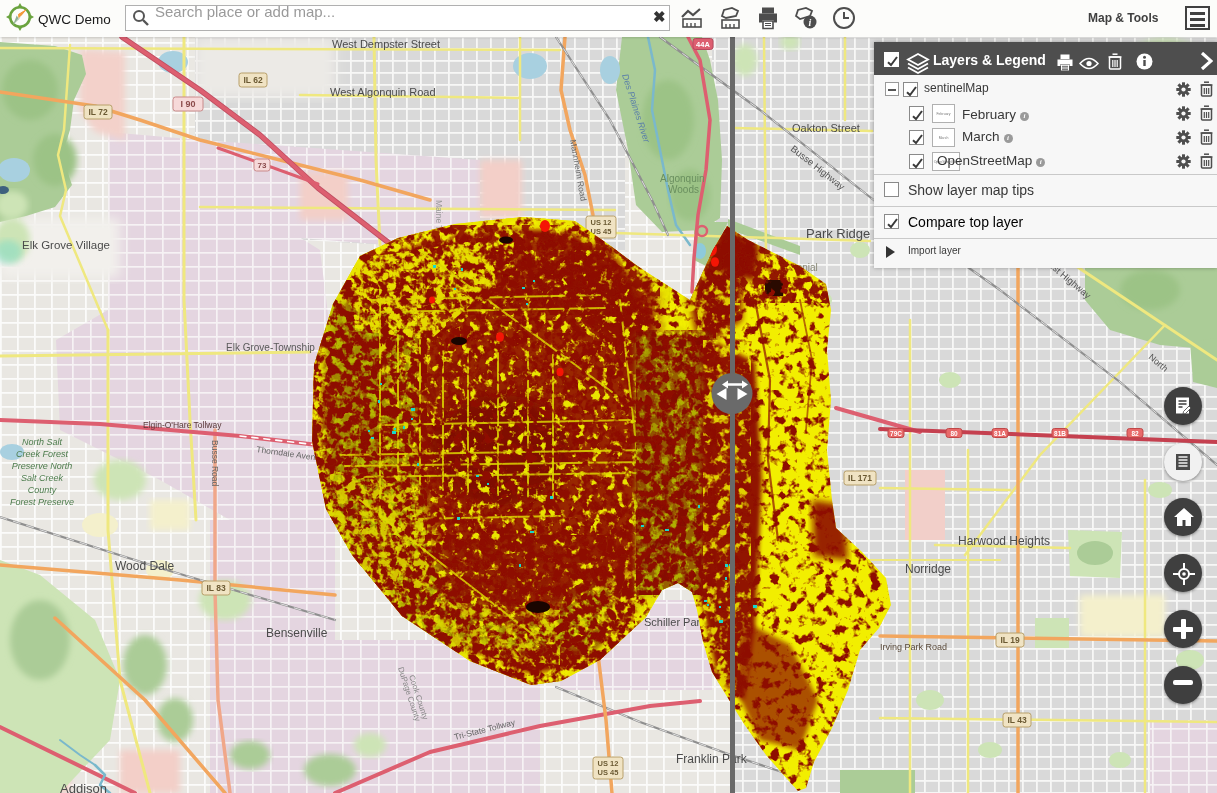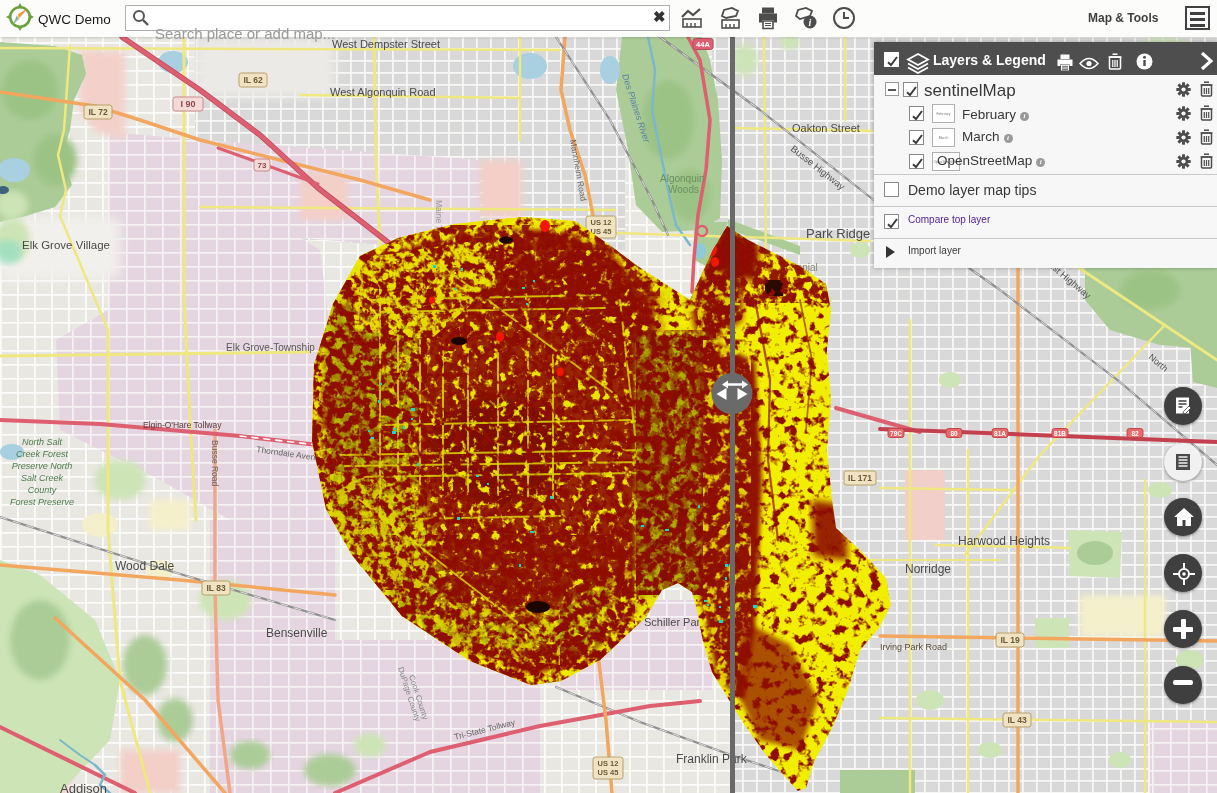--- a/index.html
+++ b/index.html
@@ -410,21 +410,21 @@
 <path d="M7.5 23.5 L13.5 16.5 L11.5 13.5 Z" fill="#8fae93"></path>
         <path d="M7.5 23.5 L16.5 13.5 L13.8 17.8 Z" fill="#b6c9b9"></path>
       </g>
     </svg></div>
 <div class="abs" style="left:38px;top:12px;font-size:13.5px;font-weight:normal;color:#1a1a1a">QWC Demo</div>
 <div class="abs" style="left:125px;top:5px;width:545px;height:26px;background:#fff;border:1px solid #b0b0b0"></div>
 <div class="abs" style="left:132px;top:9px"><svg width="17" height="17" viewBox="0 0 17 17" style="">
       <circle cx="7" cy="7" r="5" fill="none" stroke="#555" stroke-width="2"></circle>
       <path d="M11 11 L16 16" stroke="#555" stroke-width="2.4"></path>
     </svg></div>
-<div class="abs" style="left:155px;top:25px;font-size:15px;color:#9a9a9a">Search place or add map...</div>
+<div class="abs" style="left:155px;top:3px;font-size:15px;color:#9a9a9a">Search place or add map...</div>
 <div class="abs" style="left:653px;top:8px;font-size:15px;font-weight:bold;color:#333">✖</div>
 <div class="abs" style="left:680px;top:6px"><svg width="24" height="24" viewBox="0 0 24 24" style="">
       <path d="M2 11 L8 5 L13 9 L20 3" stroke="#4d4d4d" stroke-width="2.2" fill="none"></path>
       <rect x="3" y="13" width="18" height="8" fill="none" stroke="#4d4d4d" stroke-width="1.6"></rect>
       <path d="M7 17 v4 M11 17 v4 M15 17 v4" stroke="#4d4d4d" stroke-width="1.4"></path>
     </svg></div>
 <div class="abs" style="left:718px;top:6px"><svg width="24" height="24" viewBox="0 0 24 24" style="">
       <path d="M4 10 L6 4 L14 2 L20 5 L18 10 L8 12 Z" stroke="#4d4d4d" stroke-width="1.8" fill="none"></path>
       <rect x="4" y="14" width="17" height="8" fill="none" stroke="#4d4d4d" stroke-width="1.6"></rect>
       <path d="M8 18 v4 M12 18 v4 M16 18 v4" stroke="#4d4d4d" stroke-width="1.4"></path>
@@ -483,21 +483,21 @@
     </svg></div>
 <div class="abs" style="left:1200px;top:52px"><svg width="13" height="18" viewBox="0 0 13 18" style="">
       <path d="M2 1 L11 9 L2 17" stroke="#ffffff" stroke-width="3.2" fill="none"></path>
     </svg></div>
 <div class="abs" style="left:885px;top:82px;width:14px;height:14px;border:1px solid #999;background:#fff">
     <div style="margin:5.5px 2px 0;height:2px;background:#555"></div>
   </div>
 <div style="position:absolute;left:903px;top:82px;width:15px;height:15px;background:#fff;border:1px solid #8a8a8a;box-sizing:border-box"><svg width="13" height="13" viewBox="0 0 13 13" style="">
       <path d="M3 8.25 L6.0 11 L12 3" stroke="#3a3a3a" stroke-width="2" fill="none"></path>
     </svg></div>
-<div class="abs" style="left:924px;top:81px;font-size:17px;color:#383838">sentinelMap</div>
+<div class="abs" style="left:924px;top:81px;font-size:12px;color:#383838">sentinelMap</div>
 <div class="abs" style="left:1176px;top:82px"><svg width="15" height="15" viewBox="0 0 15 15" style="">
       <g fill="#4e4e4e">
         <circle cx="7.5" cy="7.5" r="4.8"></circle>
         <rect x="6.0" y="0.3" width="3.0" height="3.0" transform="rotate(0 7.5 7.5)"></rect>
         <rect x="6.0" y="0.3" width="3.0" height="3.0" transform="rotate(45 7.5 7.5)"></rect>
         <rect x="6.0" y="0.3" width="3.0" height="3.0" transform="rotate(90 7.5 7.5)"></rect>
         <rect x="6.0" y="0.3" width="3.0" height="3.0" transform="rotate(135 7.5 7.5)"></rect>
         <rect x="6.0" y="0.3" width="3.0" height="3.0" transform="rotate(180 7.5 7.5)"></rect>
         <rect x="6.0" y="0.3" width="3.0" height="3.0" transform="rotate(225 7.5 7.5)"></rect>
         <rect x="6.0" y="0.3" width="3.0" height="3.0" transform="rotate(270 7.5 7.5)"></rect>
@@ -581,26 +581,26 @@
       <circle cx="7.5" cy="7.5" r="2.1" fill="#f7f7f7"></circle>
     </svg></div>
 <div class="abs" style="left:1200px;top:153px"><svg width="13" height="16" viewBox="0 0 13 16" style="">
       <rect x="1.5" y="4" width="10" height="11" rx="1" fill="none" stroke="#4e4e4e" stroke-width="1.5"></rect>
       <path d="M0.5 4 h12" stroke="#4e4e4e" stroke-width="1.5"></path>
       <path d="M4.0 1.2 h5" stroke="#4e4e4e" stroke-width="1.5"></path>
       <path d="M4.3 7 v6 M6.5 7 v6 M8.7 7 v6" stroke="#4e4e4e" stroke-width="1.2"></path>
     </svg></div>
 <div class="abs" style="left:874px;top:174px;width:343px;height:1px;background:#c9c9c9"></div>
 <div style="position:absolute;left:884px;top:182px;width:15px;height:15px;background:#fff;border:1px solid #8a8a8a;box-sizing:border-box"><svg width="13" height="13" viewBox="0 0 13 13" style=""></svg></div>
-<div class="abs" style="left:908px;top:182px;font-size:14px;color:#383838">Demo layer map tips</div>
+<div class="abs" style="left:908px;top:182px;font-size:14px;color:#383838">Show layer map tips</div>
 <div class="abs" style="left:874px;top:206px;width:343px;height:1px;background:#c9c9c9"></div>
 <div style="position:absolute;left:884px;top:214px;width:15px;height:15px;background:#fff;border:1px solid #8a8a8a;box-sizing:border-box"><svg width="13" height="13" viewBox="0 0 13 13" style="">
       <path d="M3 8.25 L6.0 11 L12 3" stroke="#3a3a3a" stroke-width="2" fill="none"></path>
     </svg></div>
-<div class="abs" style="left:908px;top:214px;font-size:10px;color:#4c1d95">Compare top layer</div>
+<div class="abs" style="left:908px;top:214px;font-size:14px;color:#000000">Compare top layer</div>
 <div class="abs" style="left:874px;top:238px;width:343px;height:1px;background:#c9c9c9"></div>
 <div class="abs" style="left:886px;top:246px;width:0;height:0;border-left:9px solid #333;border-top:6px solid transparent;border-bottom:6px solid transparent"></div>
 <div class="abs" style="left:908px;top:245px;font-size:10px;color:#383838">Import layer</div>
 <div class="abs" style="left:1164px;top:387px;width:38px;height:38px;border-radius:50%;background:#3f3f3f;box-shadow:0 1px 3px rgba(0,0,0,0.4)">
     <div style="position:absolute;left:9px;top:9px"><svg width="20" height="20" viewBox="0 0 20 20" style="">
         <rect x="2" y="1" width="14" height="17" rx="1.5" fill="#fff" opacity="0"></rect>
         <path d="M3 1.5 h13 v16 h-13 Z" fill="#fff"></path>
         <path d="M5.5 5 h8 M5.5 8 h8 M5.5 11 h4" stroke="#3f3f3f" stroke-width="1.4"></path>
         <path d="M10.5 15.5 L16 10 L18 12 L12.5 17.5 L10 18 Z" fill="#fff" stroke="#3f3f3f" stroke-width="0.8"></path>
       </svg></div>

